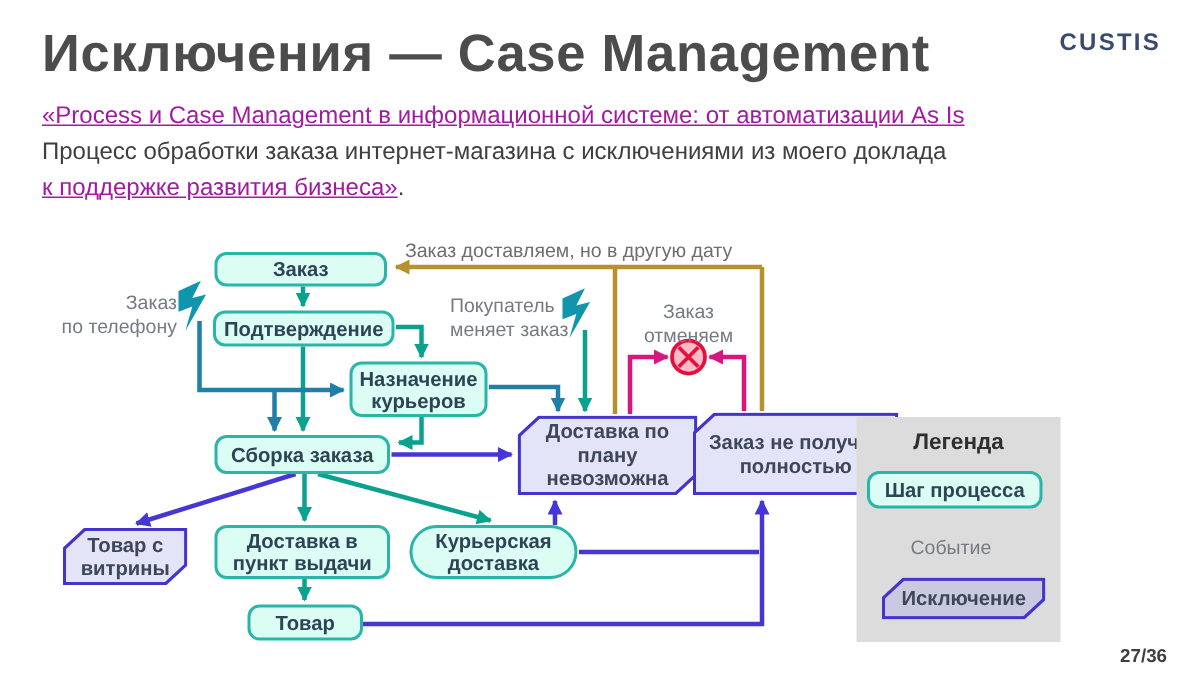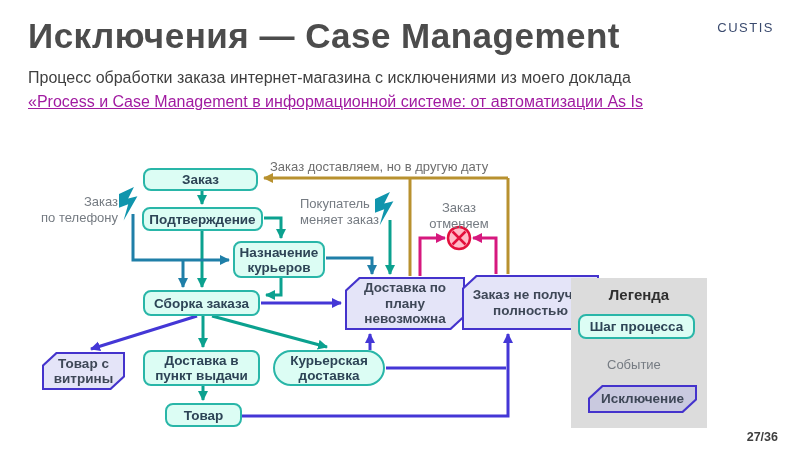--- a/index.html
+++ b/index.html
@@ -3,21 +3,21 @@
 <meta charset="utf-8">
 <style>
   html,body{margin:0;padding:0;}
   body{
     width:800px;height:450px;position:relative;background:#ffffff;
     font-family:"Liberation Sans", sans-serif;overflow:hidden;
   }
   .abs{position:absolute;}
   
   .title{left:28px;top:16px;font-size:35px;font-weight:bold;color:#4C4C4C;letter-spacing:.5px;}
-  .logo{right:26px;top:20px;font-size:13px;font-weight:normal;color:#3A4A6E;letter-spacing:1.5px;}
+  .logo{right:26px;top:20px;font-size:16px;font-weight:bold;color:#3A4A6E;letter-spacing:1.5px;}
   .para{left:28px;top:66px;width:740px;font-size:16px;line-height:24px;color:#3F3F3F;}
   .para a{color:#A11BA1;text-decoration:underline;cursor:pointer;}
   
   .pbox{
     position:absolute;border:2px solid #29B6A8;background:#DCFDF4;border-radius:8px;
     display:flex;align-items:center;justify-content:center;text-align:center;
     font-size:13.5px;font-weight:bold;color:#2D4456;line-height:15px;box-sizing:border-box;
   }
   .ebox{position:absolute;background:#4433CC;
     clip-path:polygon(14px 0,100% 0,100% calc(100% - 13px),calc(100% - 14px) 100%,0 100%,0 13px);}
@@ -34,22 +34,23 @@
     font-size:15px;font-weight:bold;color:#2F2F2F;}
   .pagenum{right:22px;bottom:6px;font-size:12.5px;font-weight:bold;color:#3F3F3F;}
   svg.flow{position:absolute;left:0;top:0;}
 </style>
 </head>
 <body>
 
 <div class="abs title">Исключения — Case Management</div>
 <div class="abs logo">CUSTIS</div>
 <div class="abs para">
+  <div><a>«Process и Case Management в информационной системе: от автоматизации As Is</a></div>
   <div>Процесс обработки заказа интернет-магазина с исключениями из моего доклада</div>
-  <div><a>«Process и Case Management в информационной системе: от автоматизации As Is</a></div>
+  <div><a>к поддержке развития бизнеса»</a><span>.</span></div>
 </div>
 
 <svg class="flow" width="800" height="450" viewBox="0 0 800 450">
   <defs>
     <marker id="m-green" markerUnits="userSpaceOnUse" markerWidth="12" markerHeight="12" refX="9" refY="5" orient="auto">
         <path d="M0,0 L10,5 L0,10 Z" fill="#0BA18F"></path>
       </marker>
     <marker id="m-steel" markerUnits="userSpaceOnUse" markerWidth="12" markerHeight="12" refX="9" refY="5" orient="auto">
         <path d="M0,0 L10,5 L0,10 Z" fill="#1F7FA8"></path>
       </marker>

